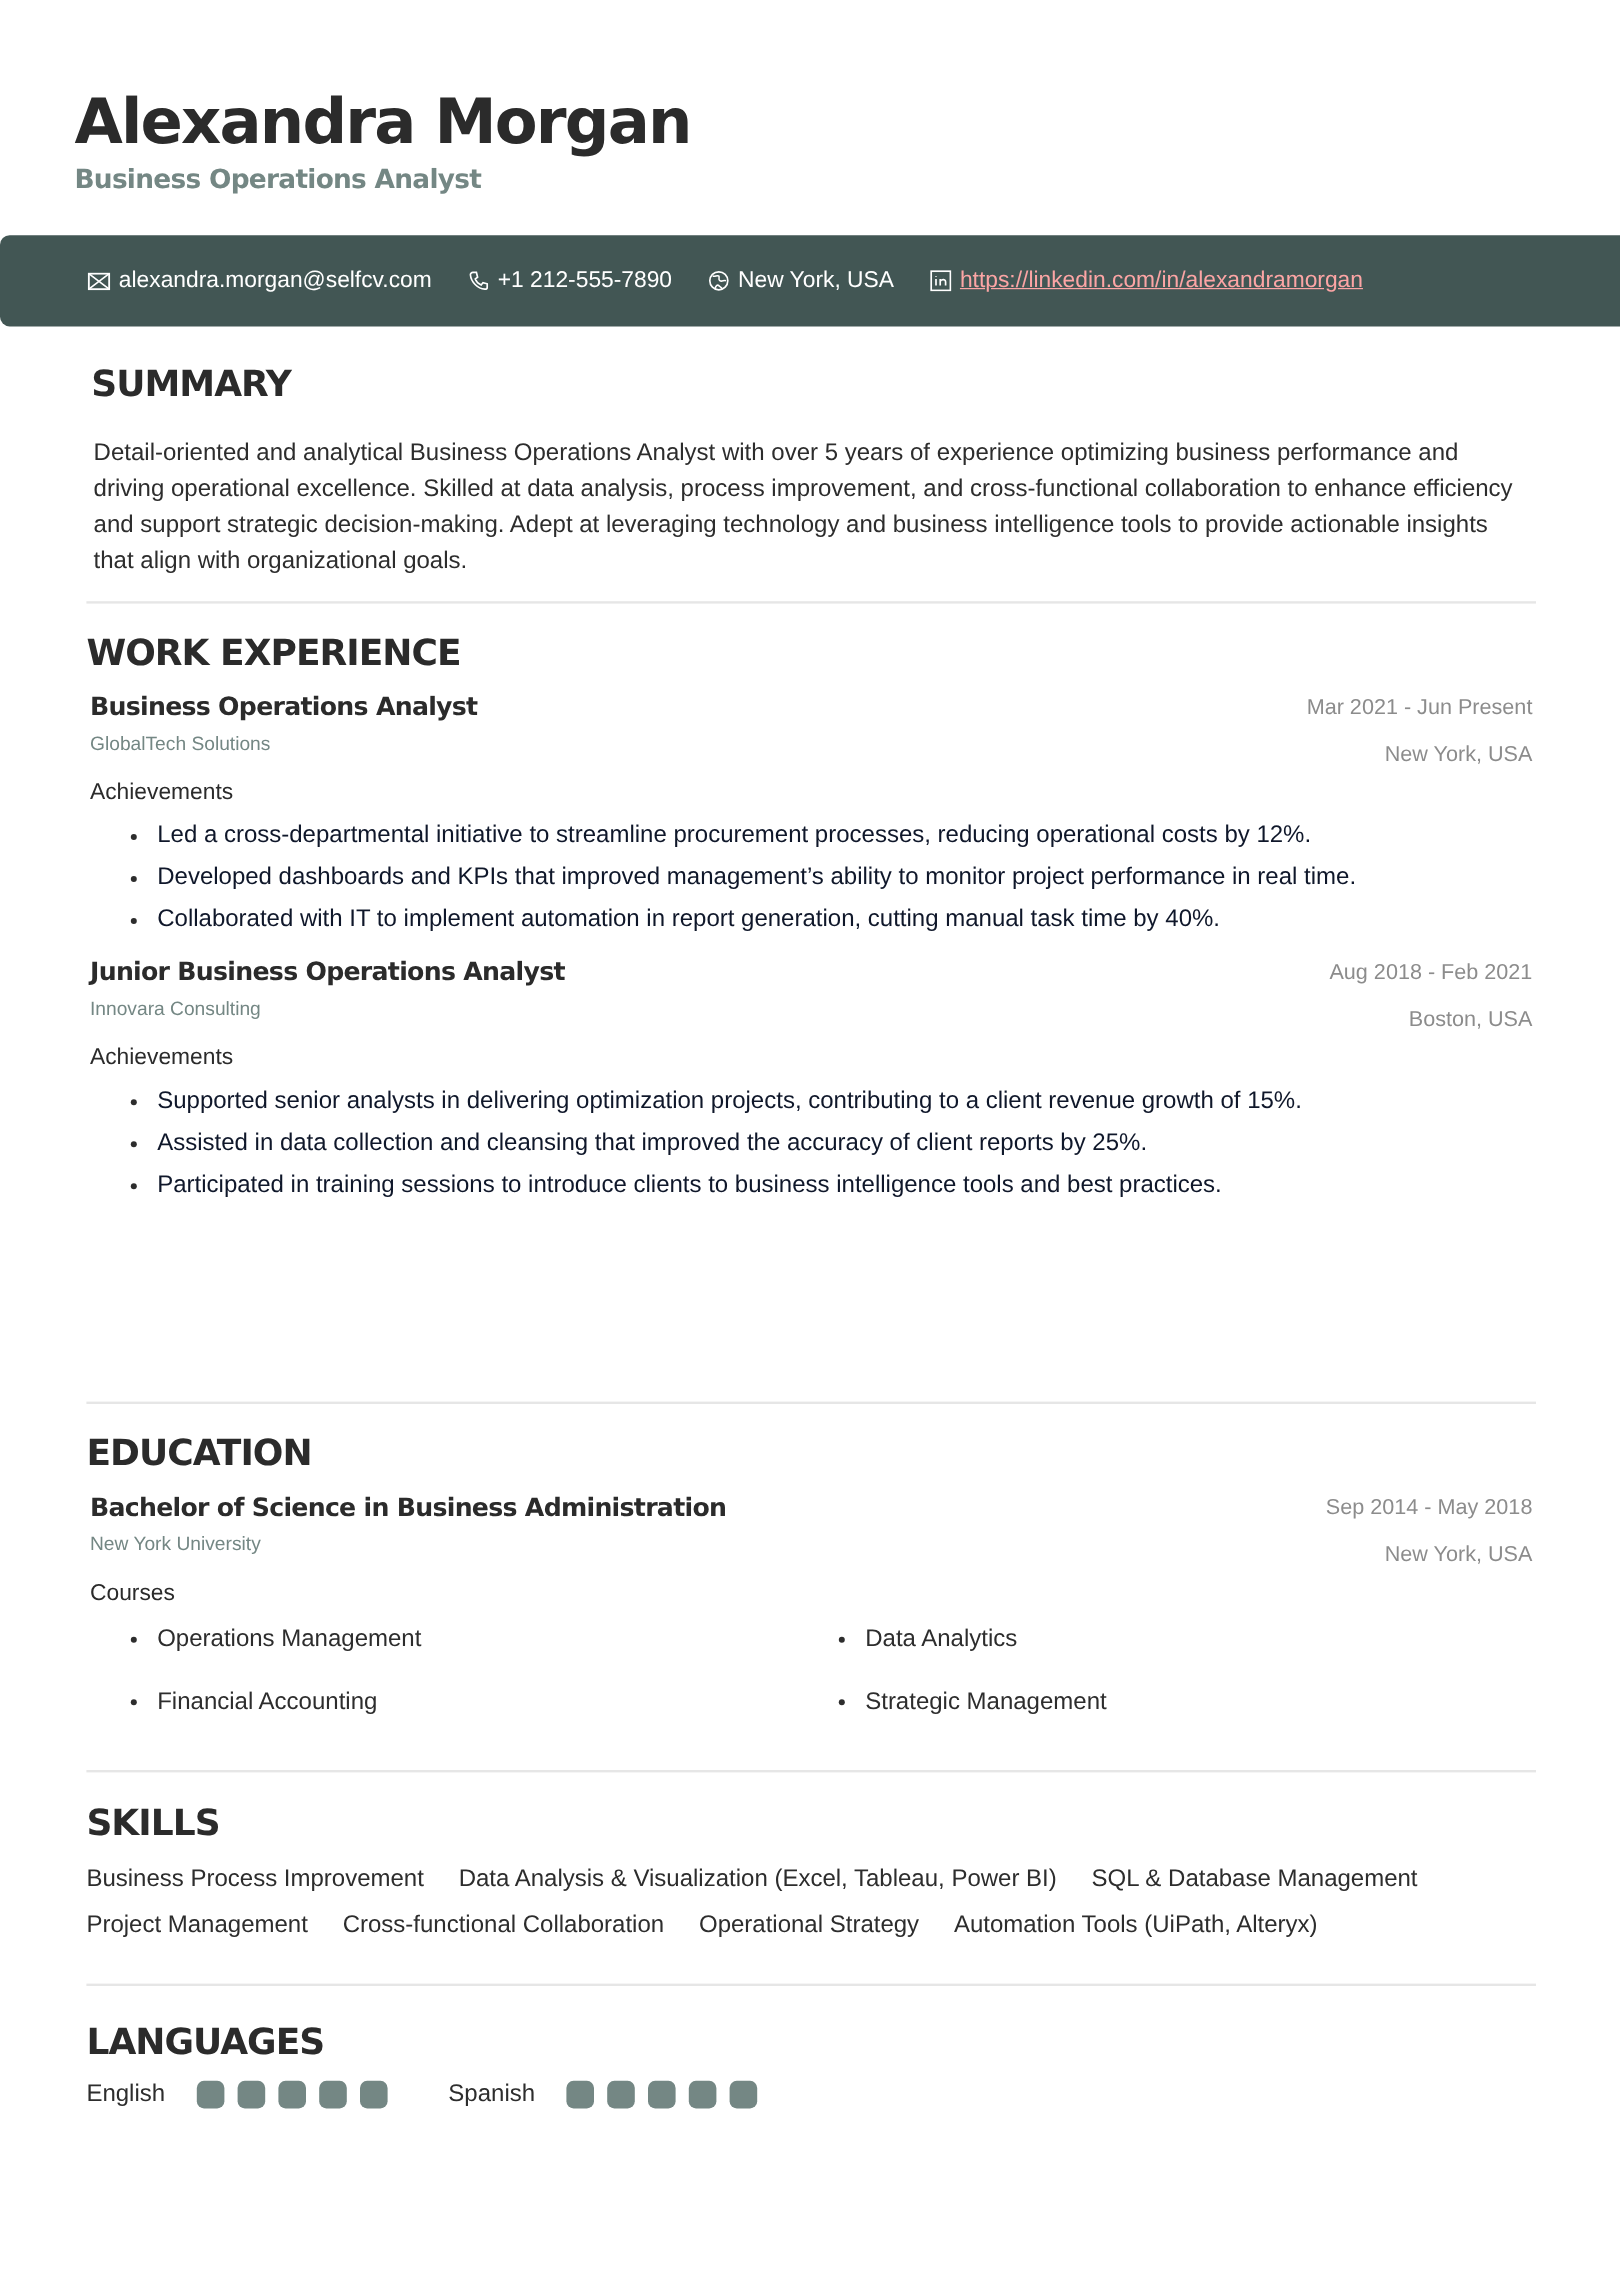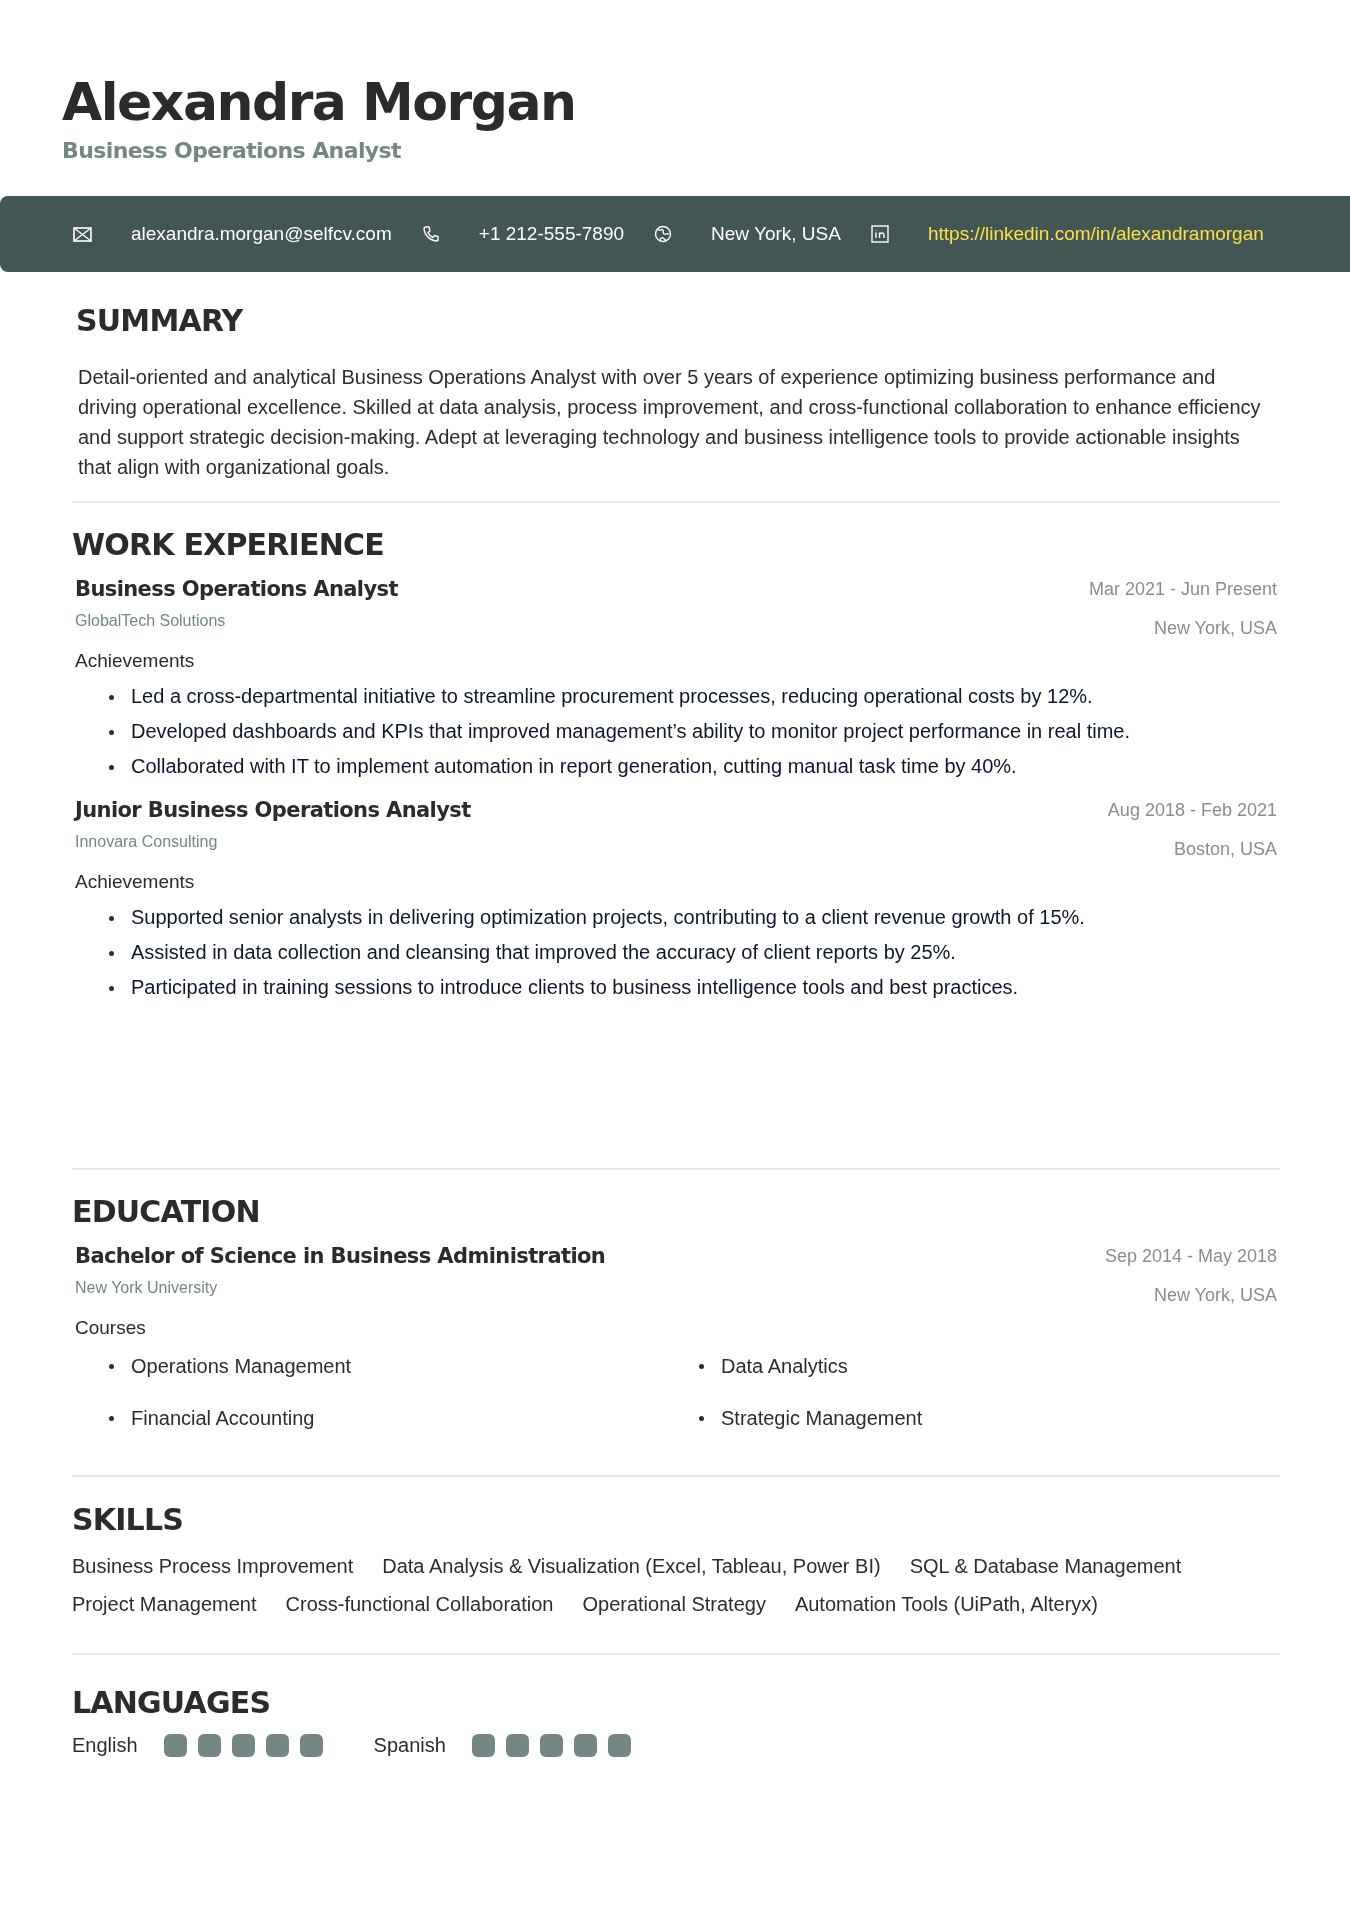--- a/index.html
+++ b/index.html
@@ -4,23 +4,23 @@
 <style>
   * { box-sizing: border-box; margin: 0; padding: 0; }
   html, body { width: 1350px; height: 1907px; background: #ffffff; }
   body { font-family: "Liberation Sans", sans-serif; color: #2d2d2d; position: relative; overflow: hidden; }
 
   .header { position: absolute; left: 62px; top: 70px; }
   .name { font-family: "DejaVu Sans", sans-serif; font-weight: bold; font-size: 52px; letter-spacing: -1.5px; color: #2b2b2b; line-height: 64px; }
   .title { font-family: "DejaVu Sans", sans-serif; font-weight: bold; font-size: 22px; letter-spacing: -0.6px; color: #748784; margin-top: 4px; }
 
   .contact-bar { position: absolute; left: 0; top: 196px; width: 1350px; height: 76px; background: #425654; border-radius: 8px 0 0 8px; display: flex; align-items: center; padding-left: 73px; }
-  .contact-item { display: flex; align-items: center; color: #ffffff; font-size: 19px; margin-right: 30px; gap: 32px; }
+  .contact-item { display: flex; align-items: center; color: #ffffff; font-size: 19px; margin-right: 30px; }
   .contact-item svg { margin-right: 7px; }
-  .contact-item a { color: #fde047; }
+  .contact-item a { color: #fca5a5; text-decoration: underline; }
 
   .section { position: absolute; left: 72px; width: 1208px; }
   .section-title { font-family: "DejaVu Sans", sans-serif; font-weight: bold; font-size: 30px; letter-spacing: -0.8px; color: #2b2b2b; }
   .divider { position: absolute; left: 72px; width: 1208px; height: 2px; background: #e6e6e6; }
 
   .summary-text { font-size: 20px; line-height: 30px; color: #2d2d2d; margin-top: 24px; padding-left: 6px; width: 1200px; }
 
   .entry { position: relative; margin-top: 14px; padding-left: 3px; }
   .entry-title { font-family: "DejaVu Sans", sans-serif; font-weight: bold; font-size: 21px; letter-spacing: -0.6px; color: #2b2b2b; line-height: 30px; }
   .entry-org { font-size: 16px; color: #748784; line-height: 30px; margin-top: 2px; }

